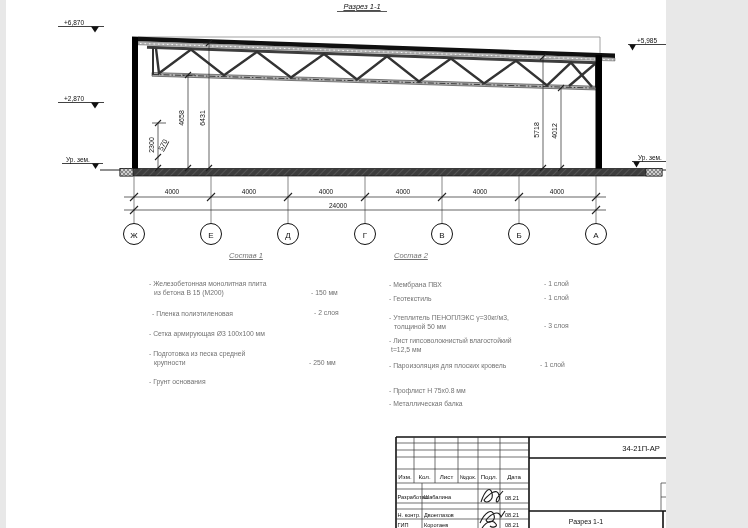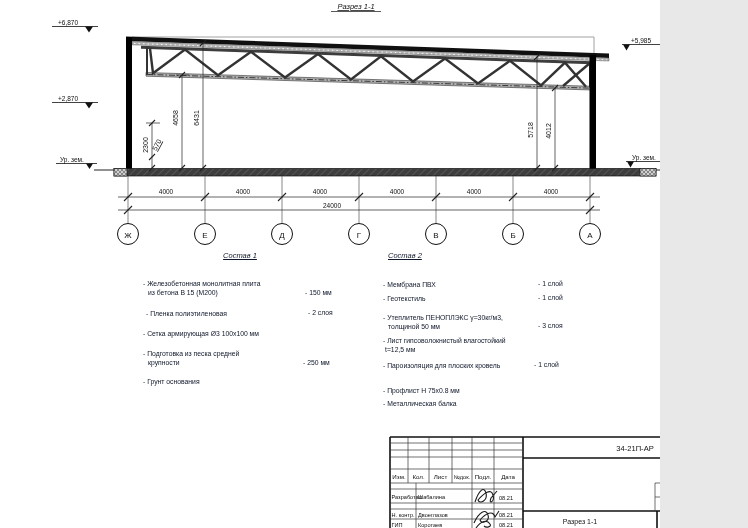--- a/index.html
+++ b/index.html
@@ -1,17 +1,17 @@
 <!DOCTYPE html>
 <html><head>
 <meta charset="utf-8">
 <style>
   html,body{margin:0;padding:0;background:#e8e8e8;}
   .sheet{position:relative;width:660px;height:528px;background:#ffffff;overflow:hidden;
-         font-family:"Liberation Sans",sans-serif;color:#0f172a;}
+         font-family:"Liberation Sans",sans-serif;color:#737373;margin-left:6px;}
   svg{position:absolute;left:0;top:0;}
   svg text{font-family:"Liberation Sans",sans-serif;fill:#111;}
   .t{position:absolute;white-space:nowrap;text-align:right;}
   .sec-title{font-style:italic;text-decoration:underline;font-size:7.5px;}
   .list-head{font-style:italic;text-decoration:underline;font-size:7.5px;}
   .li{position:absolute;font-size:6.8px;line-height:9px;white-space:nowrap;}
   .li .l2{padding-left:5px;}
   .lv{position:absolute;font-size:6.8px;white-space:nowrap;}
   .vdim{font-size:7px;}
   .ddim{font-size:6.5px;}

